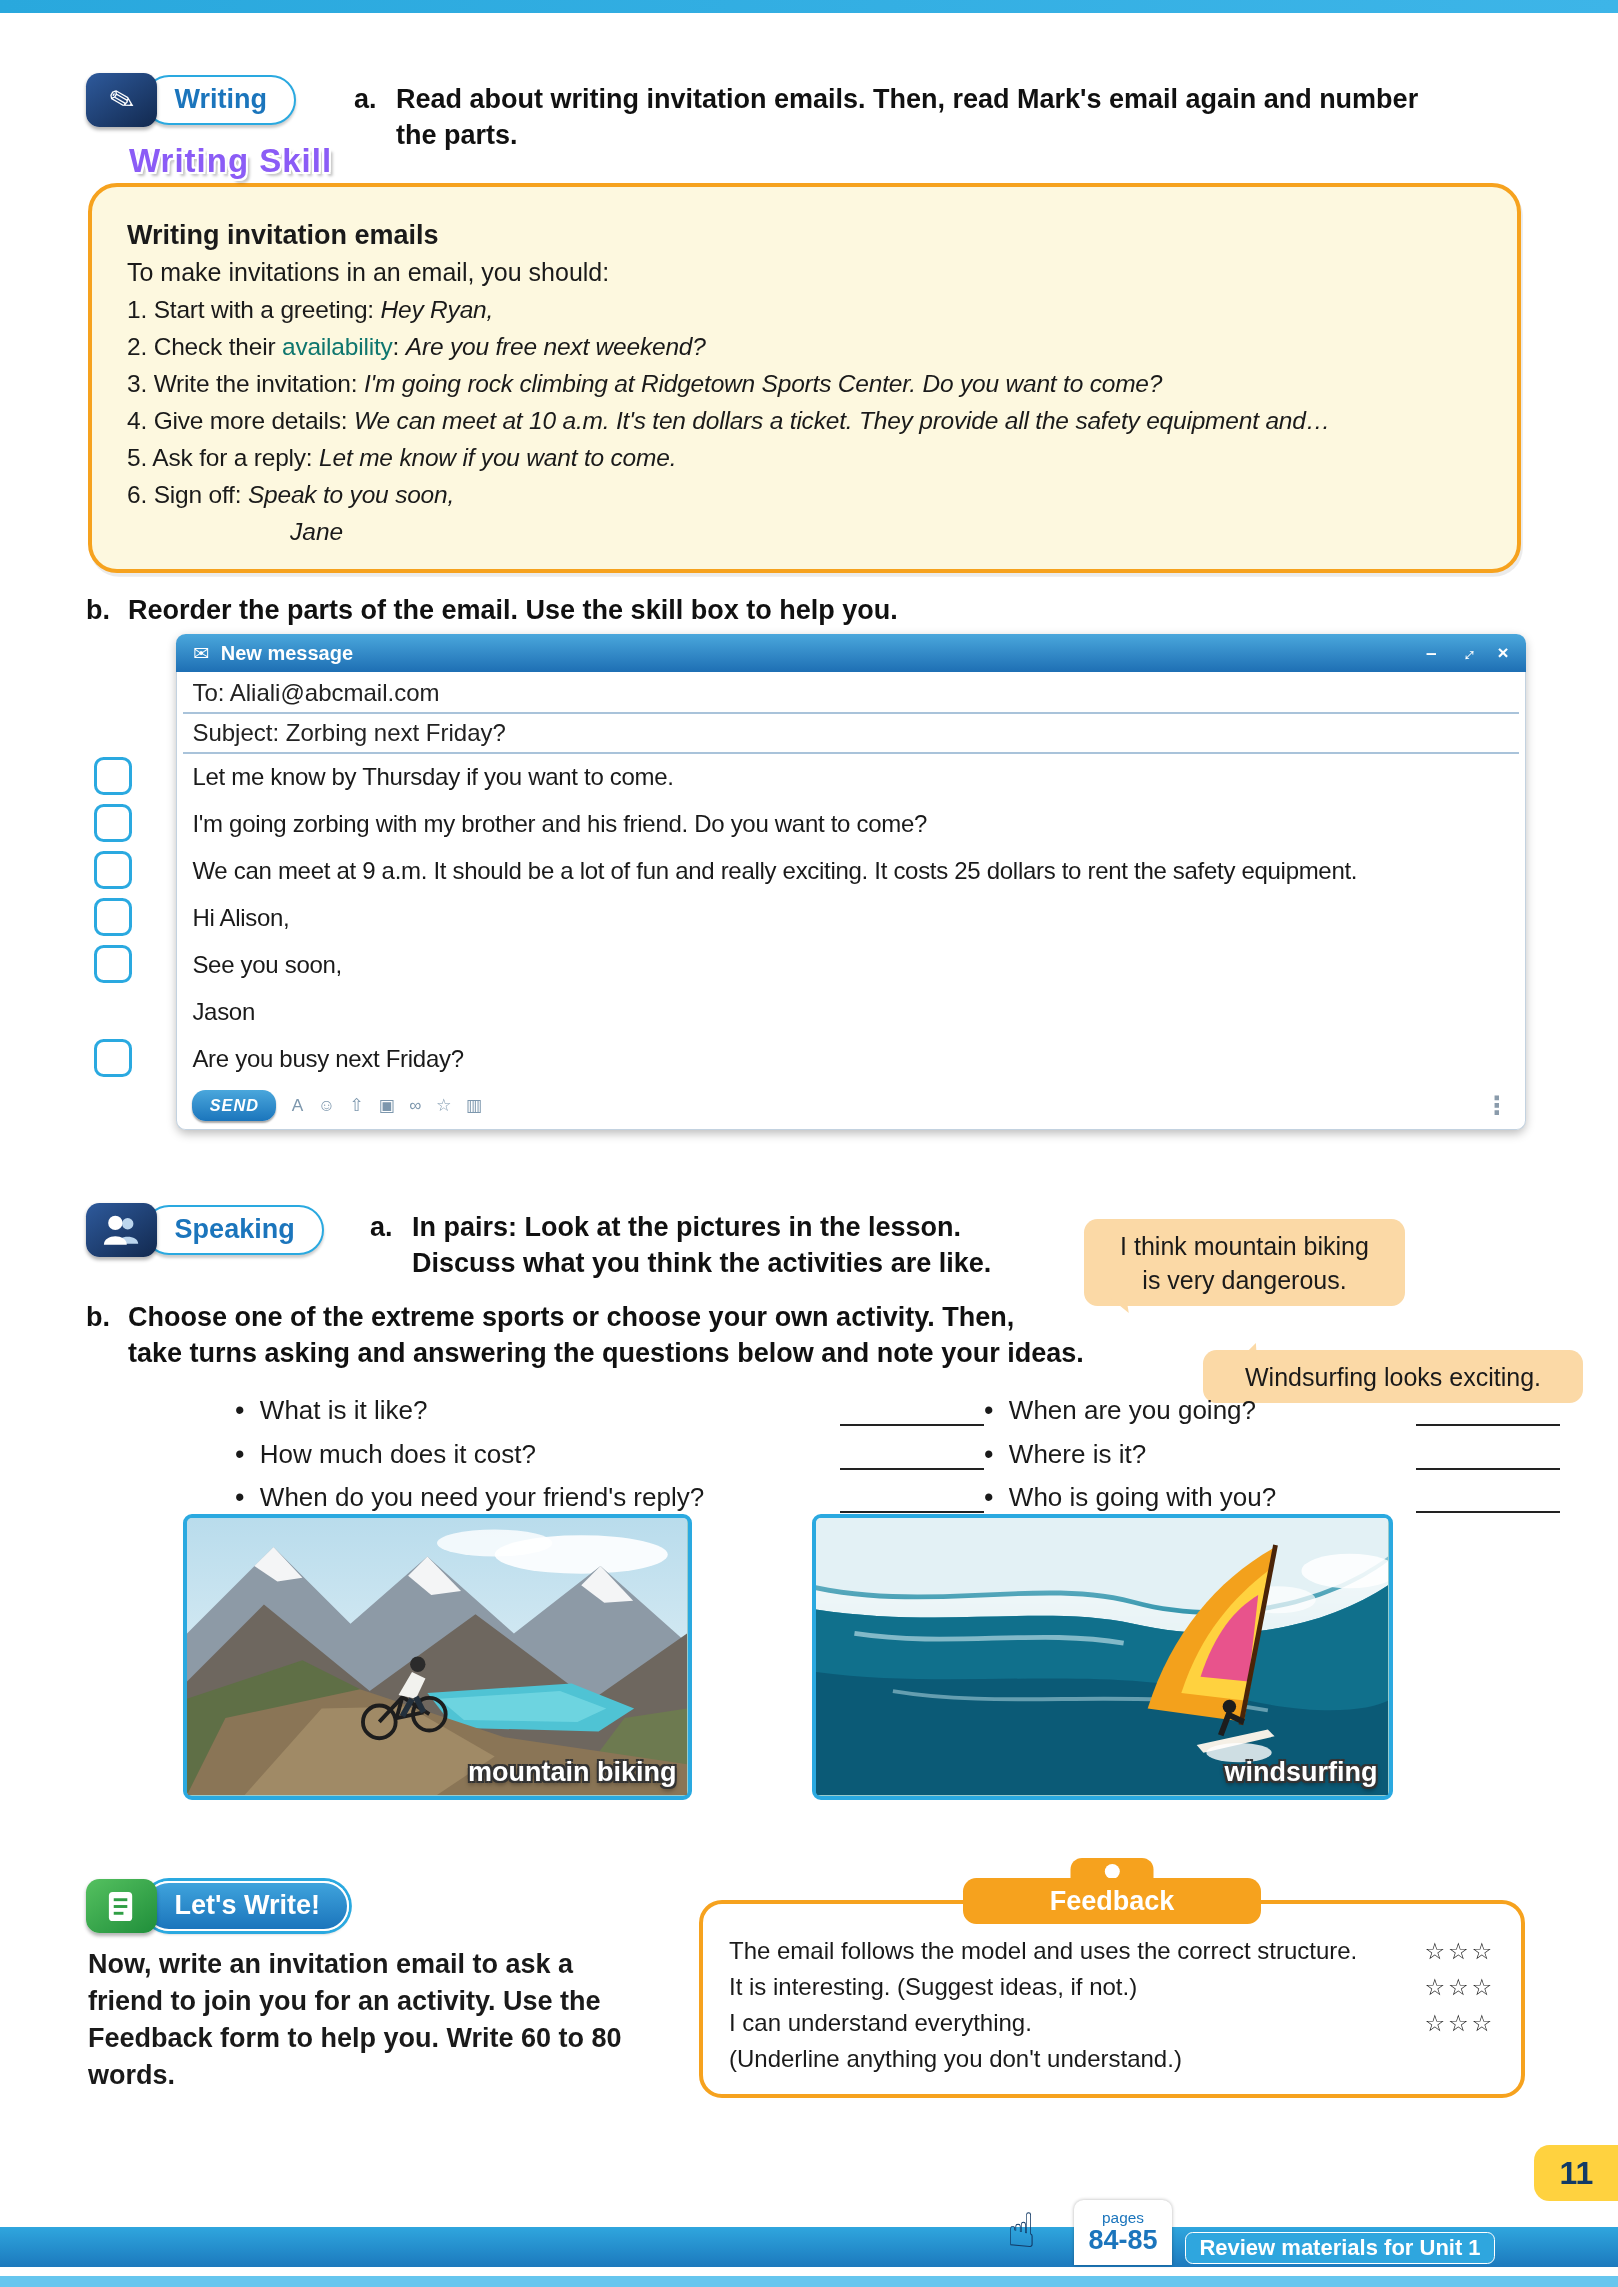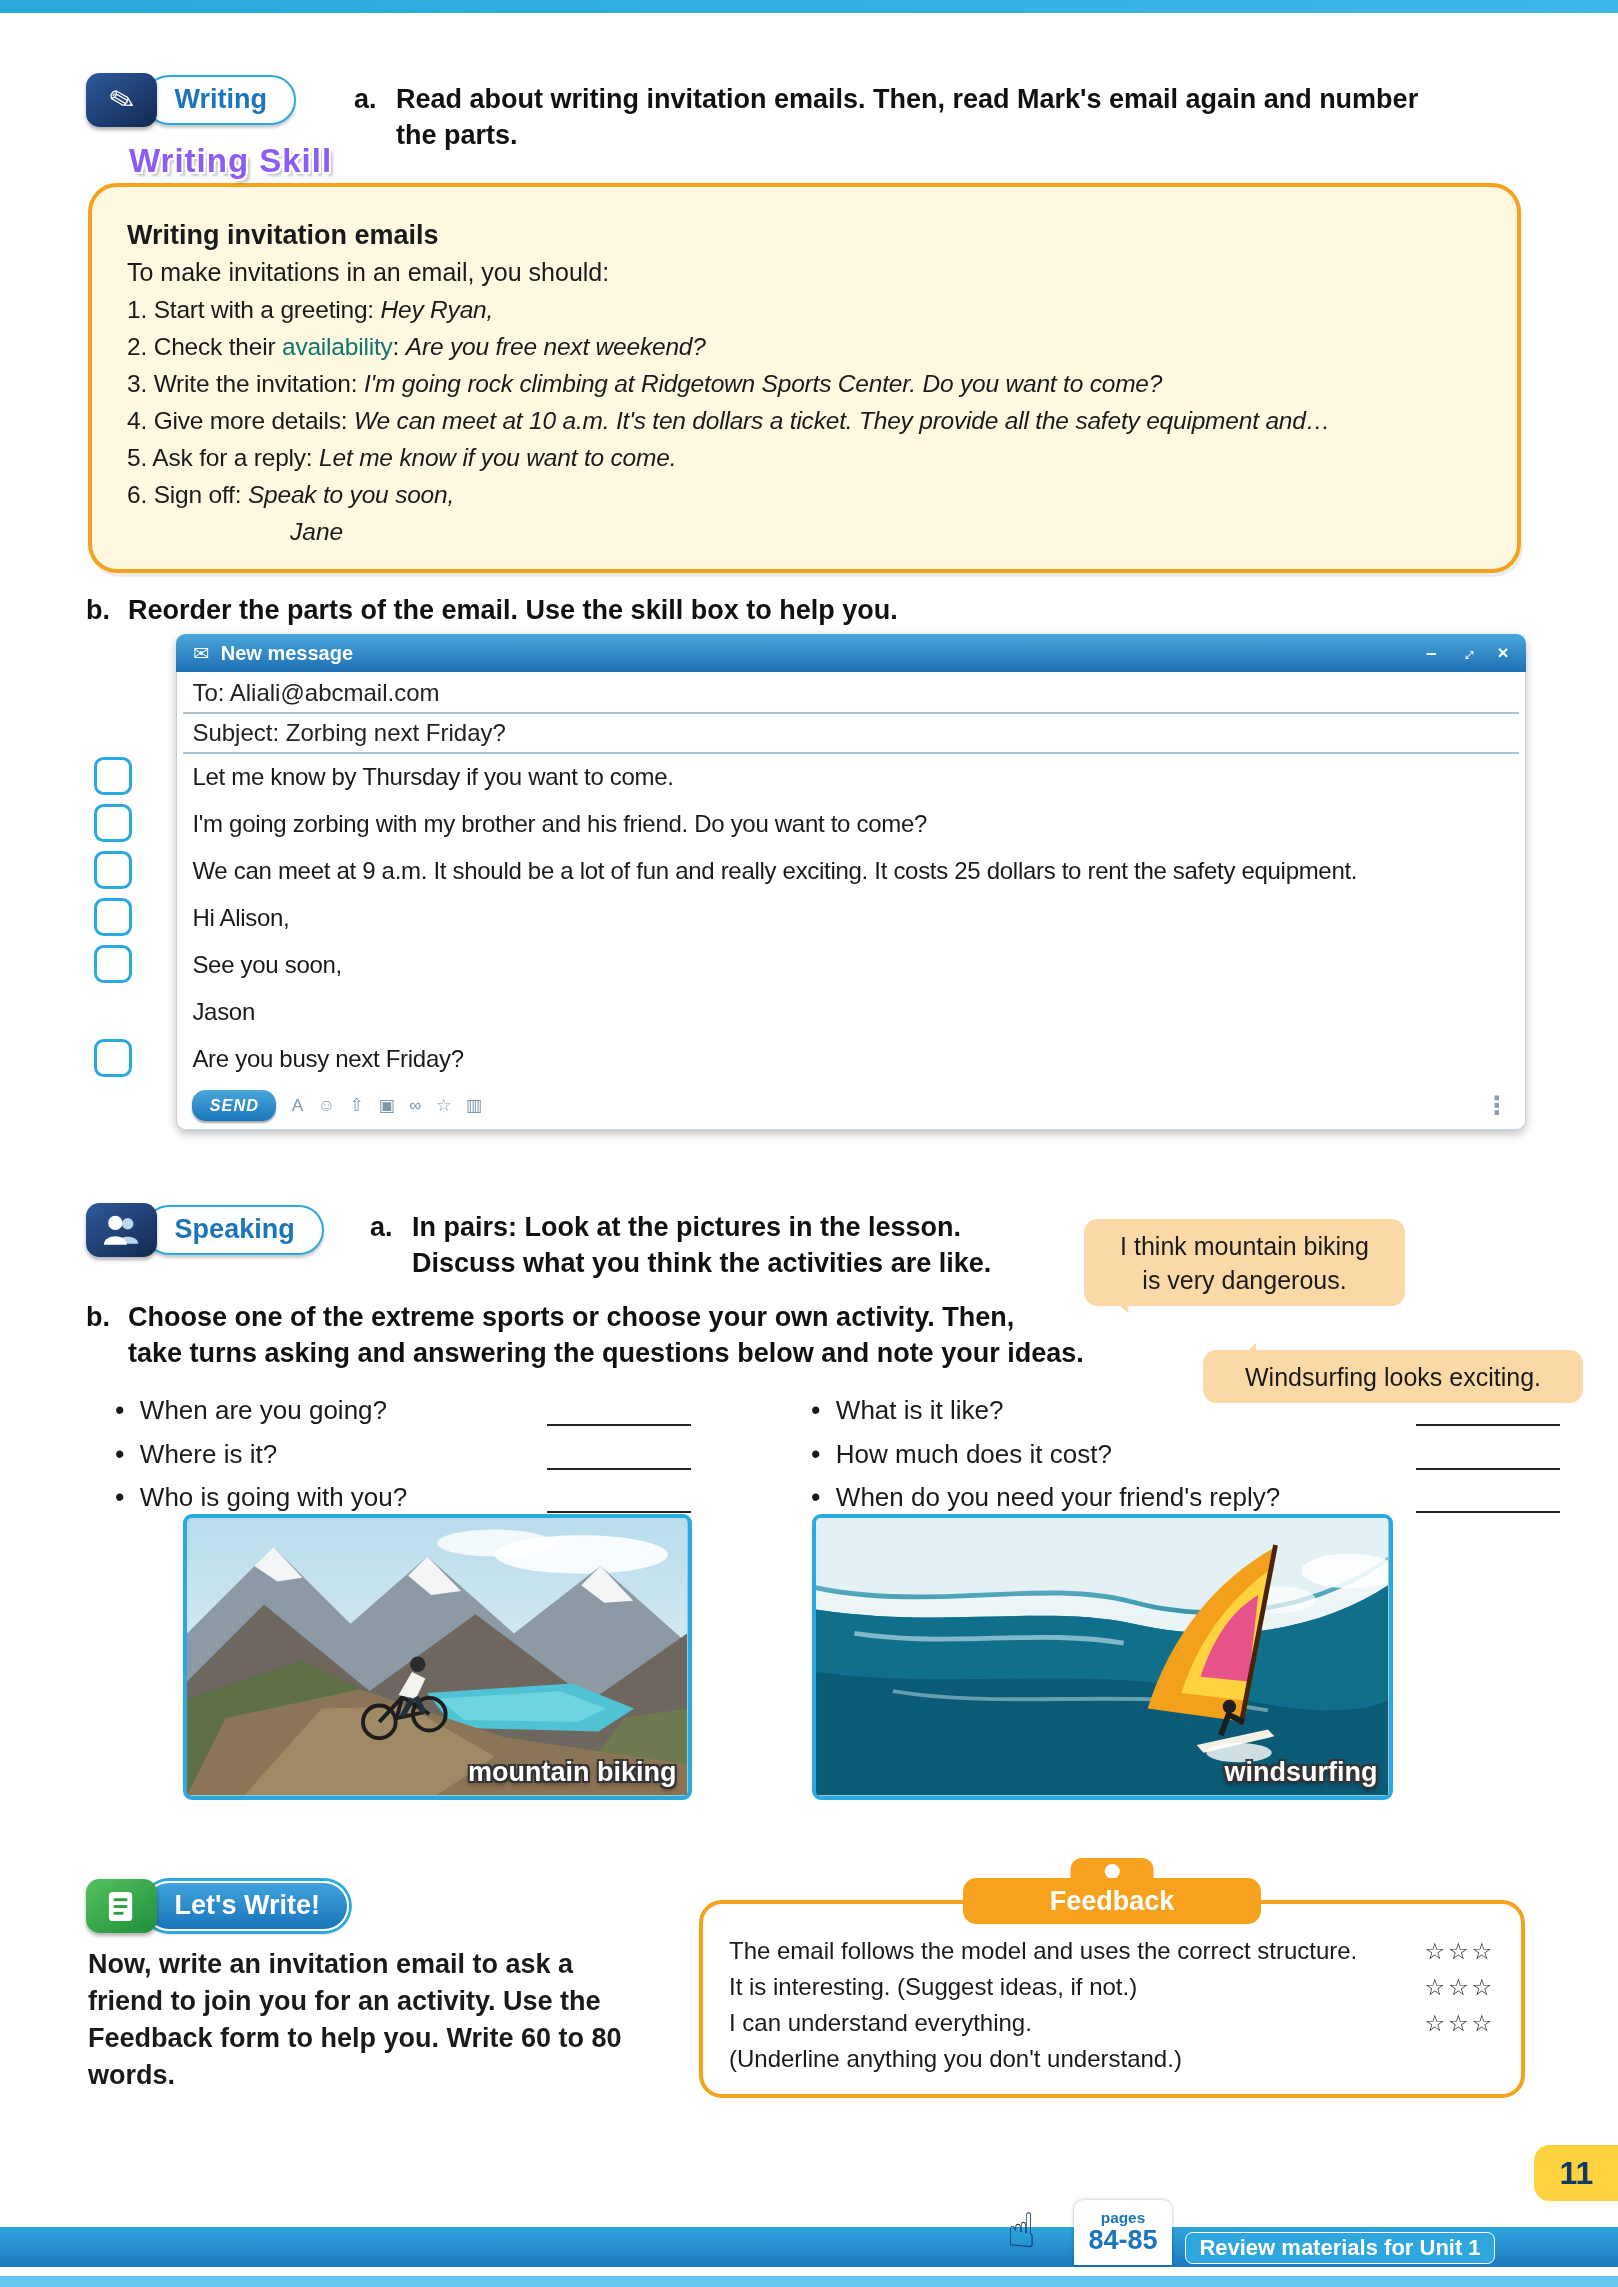--- a/index.html
+++ b/index.html
@@ -120,21 +120,21 @@
     border-radius:15.4px 0 0 15.4px; display:flex; align-items:center; justify-content:center;
     font-weight:bold; font-size:32px; color:#123a66;margin-top:20px;
   }
   .footer-band { position:absolute; left:0; top:2227px; width:100%; height:40px; background:linear-gradient(#2fa6de,#1c79bd); }
   .hand-icon { position:absolute; left:1007px; top:2202px; font-size:48px; color:#123a66; z-index:3; }
   .pages-tab {
     position:absolute; left:1074px; top:2200px; width:98px; height:65px; background:#fff;
     border-radius:9.6px 9.6px 0 0; display:flex; flex-direction:column; align-items:center; justify-content:center;
     color:#1b75bc; box-shadow:0 0 3.8px rgba(0,0,0,.3); z-index:2;
   }
-  .pages-small { font-size:15.4px; font-weight:bold; line-height:15.4px; }
+  .pages-small { font-size:15.4px; font-weight:normal; line-height:15.4px; }
   .pages-range { font-size:27px; font-weight:bold; line-height:29px; }
   .review-pill {
     position:absolute; left:1185px; top:2232px; height:32px; display:flex; align-items:center;
     padding:0 13.4px; background:#2fa6de; border:1.9px solid #fff; border-radius:7.7px;
     color:#fff; font-weight:bold; font-size:22px; z-index:2;
   }
   .bottom-strip { position:absolute; left:0; top:2276px; width:100%; height:11.5px; background:#67c6ee; }
 </style>
 </head>
 <body>
@@ -268,45 +268,45 @@
       <div>Choose one of the extreme sports or choose your own activity. Then,</div>
       <div>take turns asking and answering the questions below and note your ideas.</div>
     </div>
   </div>
 
   <div class="bubble bubble2" style="left:1203px;top:1326px;width:380px">
     <div>Windsurfing looks exciting.</div>
   </div>
 
   <div class="questions">
+    <div class="qcol qcol2">
+      <div class="qrow">
+        <span class="qtext">What is it like?</span>
+        <span class="blank"></span>
+      </div>
+      <div class="qrow">
+        <span class="qtext">How much does it cost?</span>
+        <span class="blank"></span>
+      </div>
+      <div class="qrow">
+        <span class="qtext">When do you need your friend's reply?</span>
+        <span class="blank"></span>
+      </div>
+    </div>
     <div class="qcol qcol1">
       <div class="qrow">
         <span class="qtext">When are you going?</span>
         <span class="blank"></span>
       </div>
       <div class="qrow">
         <span class="qtext">Where is it?</span>
         <span class="blank"></span>
       </div>
       <div class="qrow">
         <span class="qtext">Who is going with you?</span>
-        <span class="blank"></span>
-      </div>
-    </div>
-    <div class="qcol qcol2">
-      <div class="qrow">
-        <span class="qtext">What is it like?</span>
-        <span class="blank"></span>
-      </div>
-      <div class="qrow">
-        <span class="qtext">How much does it cost?</span>
-        <span class="blank"></span>
-      </div>
-      <div class="qrow">
-        <span class="qtext">When do you need your friend's reply?</span>
         <span class="blank"></span>
       </div>
     </div>
   </div>
 
   <div class="photo" style="left:183px;top:1514px;width:509px;height:286px">
     <svg width="500" height="277" viewBox="0 0 520 288">
       <defs>
         <linearGradient id="sky1" x1="0" y1="0" x2="0" y2="1">
           <stop offset="0" stop-color="#b9dcec"></stop>

